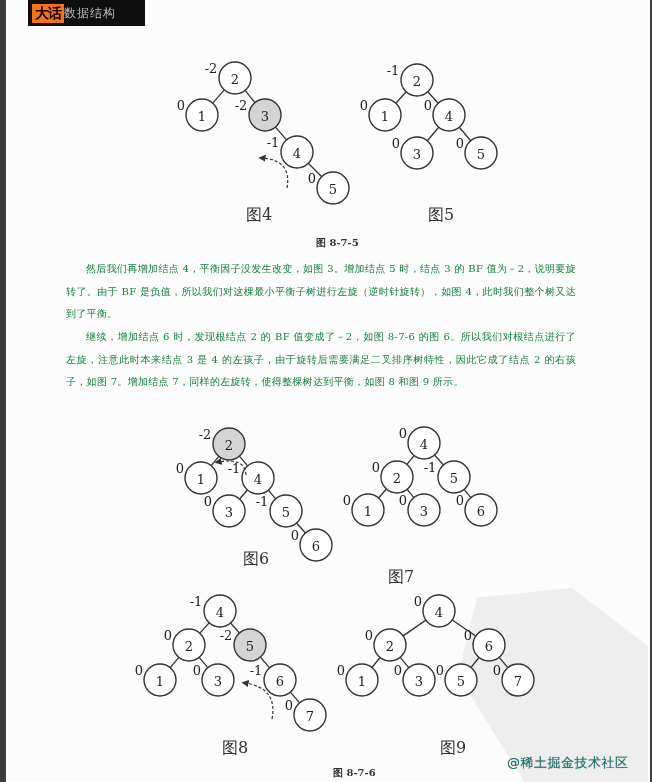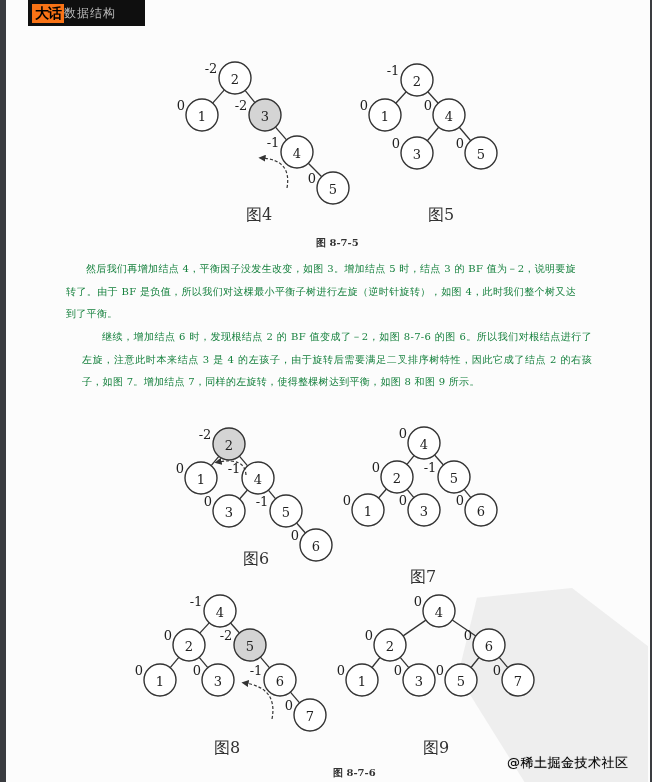--- a/index.html
+++ b/index.html
@@ -39,21 +39,21 @@
     .bf { font-size: 9px; fill: #333; font-family: "DejaVu Serif", serif; }
     .edge { stroke: #333; stroke-width: 1.3; }
     .rot { fill: none; stroke: #333; stroke-width: 1.2; stroke-dasharray: 3 2; }
 
     .watermark-shape {
       position: absolute; left: 458px; top: 588px; width: 190px; height: 194px;
       background: #eaeaea; opacity: 0.8;
       clip-path: polygon(10% 5%, 60% 0%, 100% 30%, 100% 100%, 35% 100%, 0% 45%);
     }
     .watermark-text {
-      position: absolute; left: 507px; top: 754px; font-size: 13px; color: #000000;
+      position: absolute; left: 507px; top: 754px; font-size: 13px; color: #0f766e;
       font-family: "DejaVu Sans", sans-serif; text-shadow: 0 0 1px #999; letter-spacing: 0.5px;
     }
   </style>
 </head>
 <body>
 
 <div class="edge-left"></div>
 <div class="page"></div>
 <div class="edge-right"></div>
 
@@ -298,23 +298,23 @@
   <path class="rot" d="M272,719 Q278,688 245,683" marker-end="url(#arrowhead)"></path>
 </svg>
 
 <div class="fig-label" style="left:246px;top:205px;">图4</div>
 <div class="fig-label" style="left:428px;top:205px;">图5</div>
 <div class="fig-caption" style="left:316px;top:236px;">图 8-7-5</div>
 
 <div class="para" style="top:258px;">
   <p>然后我们再增加结点 4，平衡因子没发生改变，如图 3。增加结点 5 时，结点 3 的 BF 值为－2，说明要旋转了。由于 BF 是负值，所以我们对这棵最小平衡子树进行左旋（逆时针旋转），如图 4，此时我们整个树又达到了平衡。</p>
 </div>
-<div class="para" style="top:326px;margin-left:16px;">
+<div class="para" style="top:326px;">
   <p>继续，增加结点 6 时，发现根结点 2 的 BF 值变成了－2，如图 8-7-6 的图 6。所以我们对根结点进行了左旋，注意此时本来结点 3 是 4 的左孩子，由于旋转后需要满足二叉排序树特性，因此它成了结点 2 的右孩子，如图 7。增加结点 7，同样的左旋转，使得整棵树达到平衡，如图 8 和图 9 所示。</p>
 </div>
 
 <div class="fig-label" style="left:243px;top:549px;">图6</div>
-<div class="fig-label" style="left:410px;top:567px;">图7</div>
-<div class="fig-label" style="left:214px;top:738px;">图8</div>
-<div class="fig-label" style="left:423px;top:738px;">图9</div>
+<div class="fig-label" style="left:388px;top:567px;">图7</div>
+<div class="fig-label" style="left:222px;top:738px;">图8</div>
+<div class="fig-label" style="left:440px;top:738px;">图9</div>
 <div class="fig-caption" style="left:333px;top:766px;">图 8-7-6</div>
 
 <div class="watermark-text">@稀土掘金技术社区</div>
 
 </body></html>

